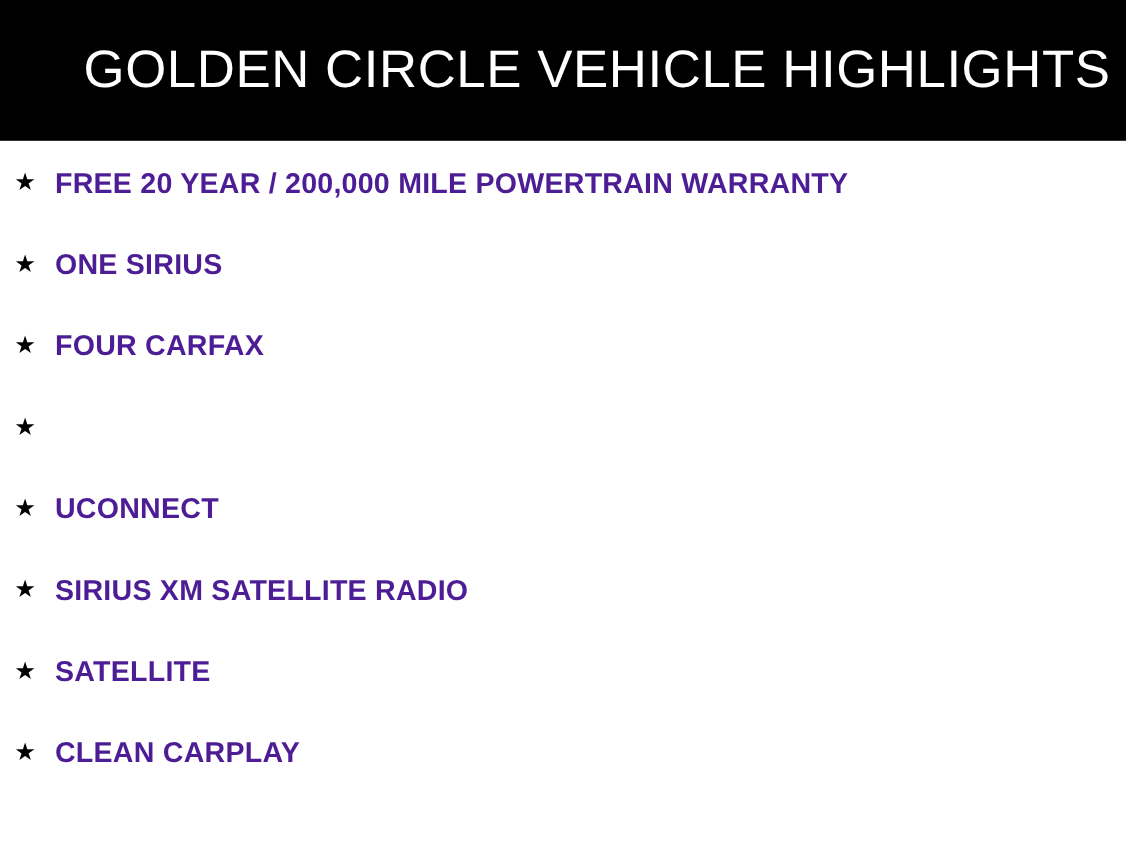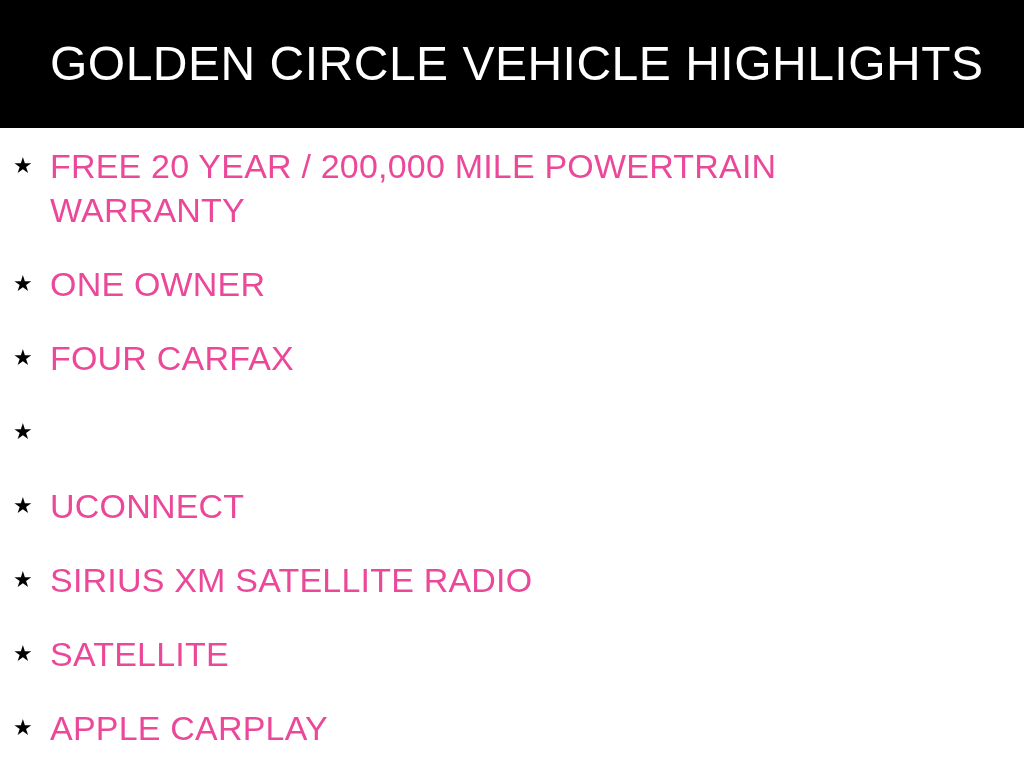--- a/index.html
+++ b/index.html
@@ -22,21 +22,21 @@
   }
 
   
   .header-banner {
     width: 1024px;
     height: 128px;
     background: #000000;
     display: flex;
     align-items: center;
     box-sizing: border-box;
-    padding-left: 50px;
+    padding-left: 76px;
   }
   .header-title {
     color: #ffffff;
     font-family: "Liberation Sans", sans-serif;
     font-size: 48px;
     font-weight: 400;
     letter-spacing: 0.5px;
     line-height: 1.05;
     white-space: nowrap;
   }
@@ -60,24 +60,24 @@
     font-size: 22px;
     line-height: 44px;
     color: #000000;
     text-align: left;
     margin-right: 17px;
     user-select: none;
   }
   .highlight-text {
     flex: 1 1 auto;
     font-family: "Liberation Sans", sans-serif;
-    font-size: 34px;
-    font-weight: 400;
+    font-size: 26px;
+    font-weight: 700;
     line-height: 44px;
-    color: #ec4899;
+    color: #4c1d95;
     letter-spacing: 0.2px;
     max-width: 800px;
   }
 </style>
 </head>
 <body>
 
 <div class="page">
 
   <header class="header-banner">
@@ -86,21 +86,21 @@
 
   <ul class="highlights-list">
 
     <li class="highlight-item">
       <span class="highlight-bullet">★</span>
       <span class="highlight-text">FREE 20 YEAR / 200,000 MILE POWERTRAIN WARRANTY</span>
     </li>
 
     <li class="highlight-item">
       <span class="highlight-bullet">★</span>
-      <span class="highlight-text">ONE OWNER</span>
+      <span class="highlight-text">ONE SIRIUS</span>
     </li>
 
     <li class="highlight-item">
       <span class="highlight-bullet">★</span>
       <span class="highlight-text">FOUR CARFAX</span>
     </li>
 
     <li class="highlight-item">
       <span class="highlight-bullet">★</span>
     </li>
@@ -115,18 +115,18 @@
       <span class="highlight-text">SIRIUS XM SATELLITE RADIO</span>
     </li>
 
     <li class="highlight-item">
       <span class="highlight-bullet">★</span>
       <span class="highlight-text">SATELLITE</span>
     </li>
 
     <li class="highlight-item">
       <span class="highlight-bullet">★</span>
-      <span class="highlight-text">APPLE CARPLAY</span>
+      <span class="highlight-text">CLEAN CARPLAY</span>
     </li>
 
   </ul>
 
 </div>
 
 </body></html>

